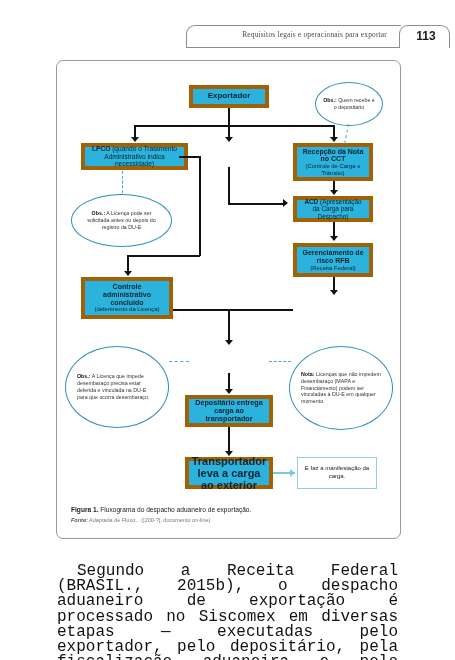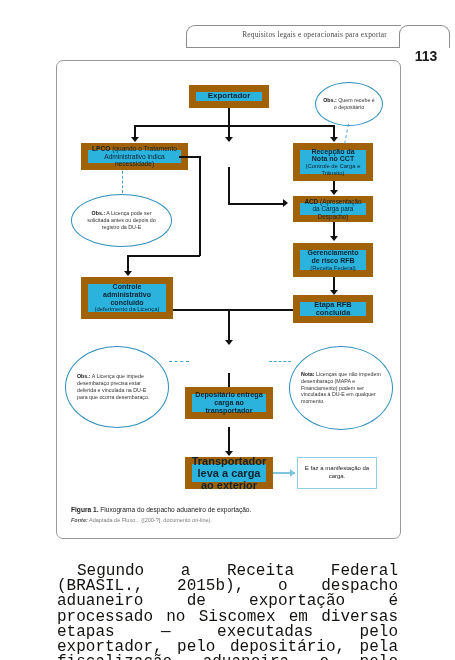--- a/index.html
+++ b/index.html
@@ -32,38 +32,37 @@
     background:#fff;
   }
   .header-tabline{
     position:absolute;left:186px;top:-1px;width:214px;height:22px;
     border:1px solid #8d8d8d;border-bottom:none;border-right:none;
     border-top-left-radius:9px;border-top-right-radius:0;
     background:transparent;
   }
   .header-num{
     position:absolute;left:399px;top:3px;width:54px;
-    text-align:center;font-size:14px;font-weight:bold;color:#1a1a1a;
-    font-family:"Liberation Sans", sans-serif;
-    margin-top:19px;
+    text-align:center;font-size:12px;font-weight:bold;color:#1a1a1a;
+    font-family:"Liberation Sans", sans-serif;
   }
 
   
   .figure{
     position:absolute;left:56px;top:60px;width:343px;height:477px;
     border:1px solid #9a9a9a;border-radius:7px;background:#fff;
     overflow:hidden;
   }
   .flow{position:absolute;left:0;top:0;width:343px;height:437px;}
 
   
   .box{
     position:absolute;
     background:#2bb3dd;
-    border:7px solid #a16207;
+    border:4px solid #a16207;
     box-sizing:border-box;
     display:flex;align-items:center;justify-content:center;
     text-align:center;
     font-family:"Liberation Sans", sans-serif;
     font-weight:bold;
     color:#0d2330;
     line-height:1.12;
     padding:2px 3px;
   }
   .box .sub{font-weight:normal;font-size:.84em;display:block;}
@@ -218,23 +217,20 @@
       <div class="ln lnv" style="left:142px;top:95px;height:100px;"></div>
       <div class="ln lnh" style="left:70px;top:194px;width:73px;"></div>
       <div class="ln lnv" style="left:70px;top:194px;height:17px;"></div>
       <div class="arrow arrow-d" style="left:66.6px;top:210px;"></div>
 
       <div class="box" style="left:24px;top:216px;width:92px;height:42px;font-size:7px;flex-direction:column;">
         <span>Controle administrativo concluído</span>
         <span class="sub">(deferimento da Licença)</span>
       </div>
 
-      <div class="box" style="left:236px;top:234px;width:80px;height:28px;font-size:7.4px;flex-direction:column;">
-        <span>Etapa RFB concluída</span>
-      </div>
 
       <div class="ln lnh" style="left:116px;top:248px;width:55px;"></div>
 
       <div class="ln lnh" style="left:171px;top:248px;width:65px;"></div>
       <div class="ln lnv" style="left:171px;top:248px;height:33px;"></div>
       <div class="arrow arrow-d" style="left:167.6px;top:279px;"></div>
 
 
       <div class="bubble" style="left:8px;top:285px;width:104px;height:82px;padding:4px 11px;text-align:left;">
         <span>
@@ -246,21 +242,21 @@
       <div class="bubble" style="left:232px;top:285px;width:104px;height:84px;padding:4px 11px;text-align:left;">
         <span>
           <b>Nota:</b><span> Licenças que não impedem desembaraço (MAPA e Financiamento) podem ser vinculadas à DU-E em qualquer momento.</span>
         </span>
       </div>
       <div class="dashh" style="left:212px;top:300px;width:22px;"></div>
 
       <div class="ln lnv" style="left:171px;top:312px;height:18px;"></div>
       <div class="arrow arrow-d" style="left:167.6px;top:328px;"></div>
 
-      <div class="box" style="left:128px;top:326px;width:88px;height:32px;font-size:7.2px;flex-direction:column;">
+      <div class="box" style="left:128px;top:334px;width:88px;height:32px;font-size:7.2px;flex-direction:column;">
         <span>Depositário entrega carga ao transportador</span>
       </div>
 
       <div class="ln lnv" style="left:171px;top:366px;height:26px;"></div>
       <div class="arrow arrow-d" style="left:167.6px;top:390px;"></div>
 
       <div class="box" style="left:128px;top:396px;width:88px;height:32px;font-size:11px;flex-direction:column;">
         <span>Transportador leva a carga ao exterior</span>
       </div>
 

